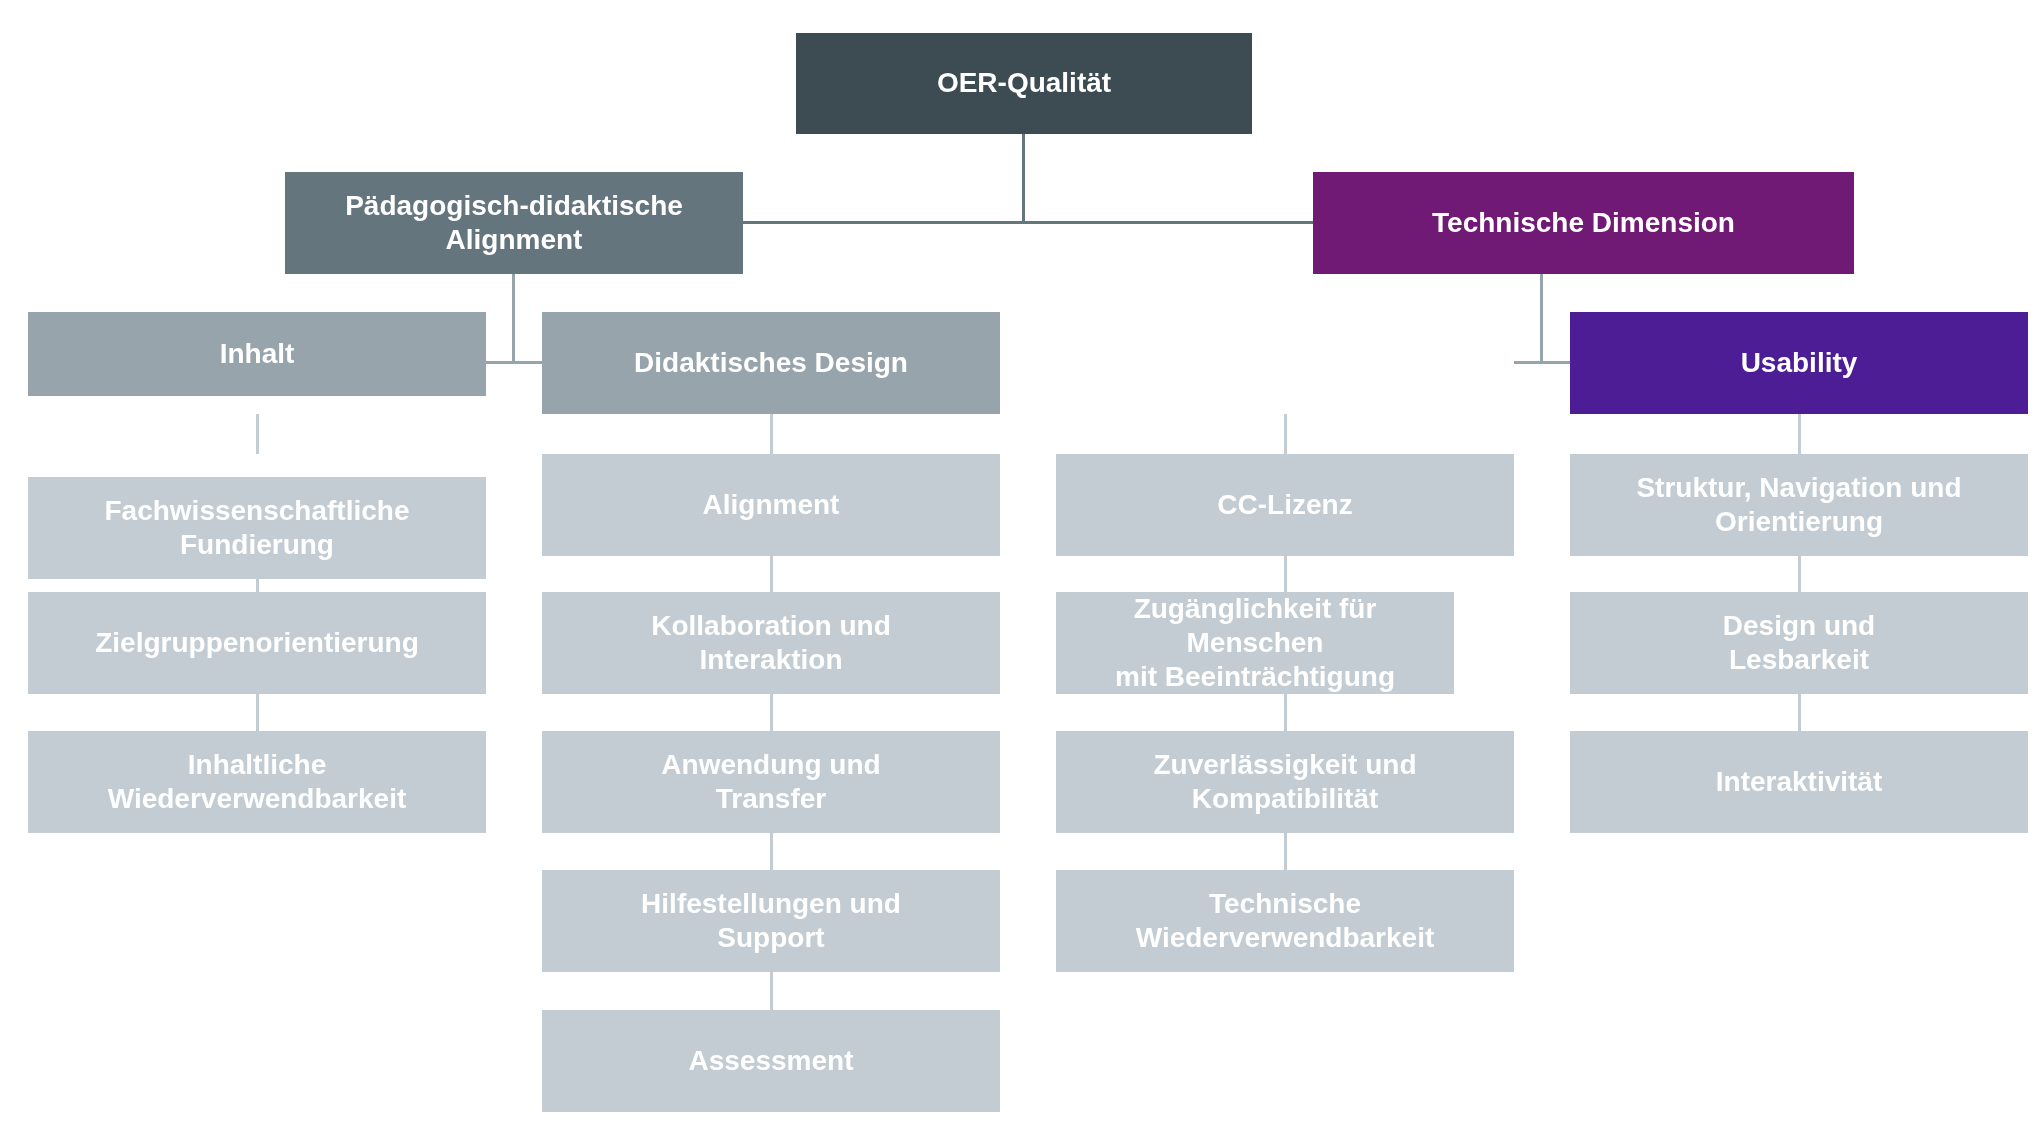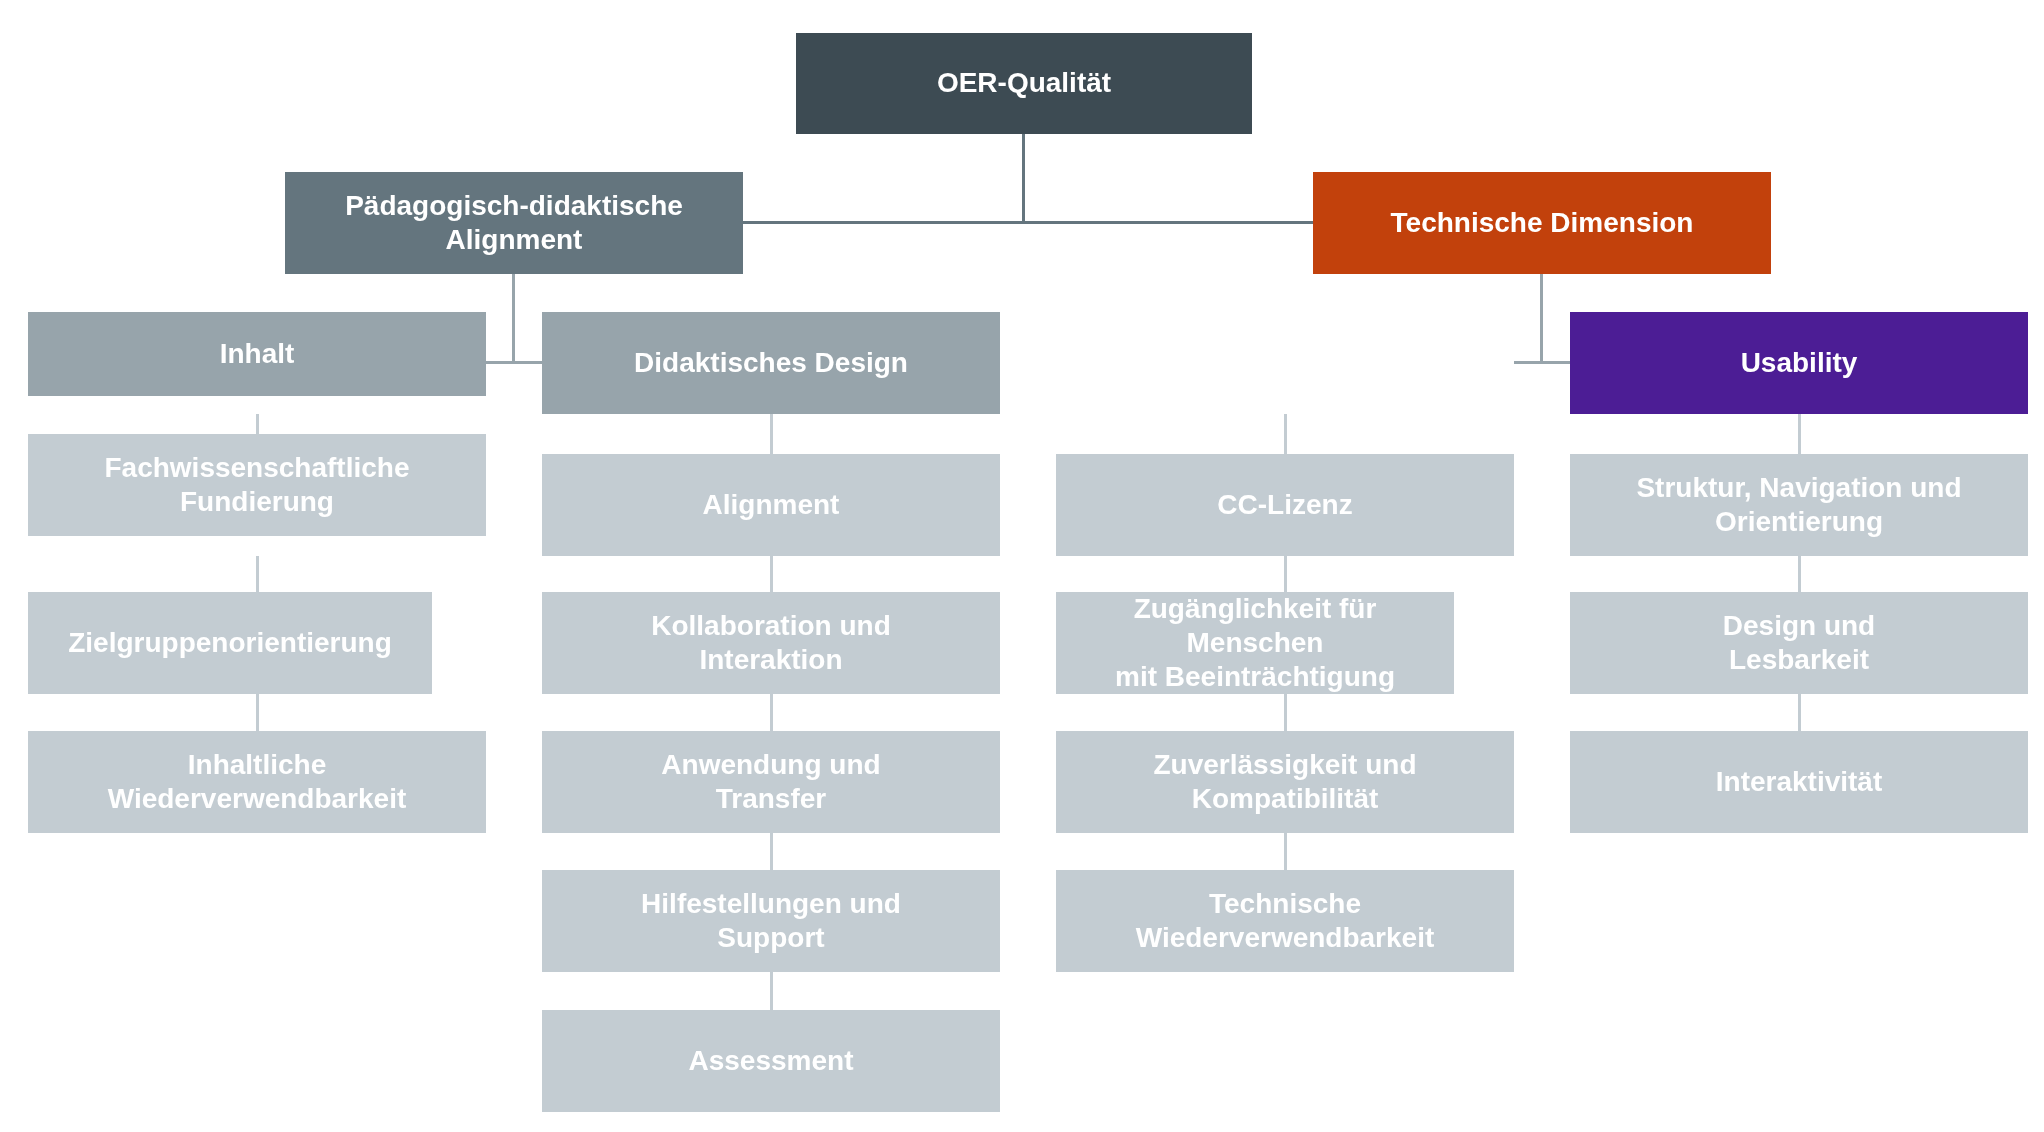--- a/index.html
+++ b/index.html
@@ -29,21 +29,21 @@
 
 <div class="canvas">
 
   <div class="box" style="left: 796px; top: 33px; width: 456px; height: 101px; background: rgb(61, 75, 83);">OER-Qualität</div>
 
   <div class="conn" style="left: 1022px; top: 134px; width: 3px; height: 90px; background: rgb(100, 117, 126);"></div>
   <div class="conn" style="left: 743px; top: 221px; width: 570px; height: 3px; background: rgb(100, 117, 126);"></div>
 
   <div class="box" style="left: 285px; top: 172px; width: 458px; height: 102px; background: rgb(100, 117, 126);">Pädagogisch-didaktische
 Alignment</div>
-  <div class="box" style="left: 1313px; top: 172px; width: 458px; height: 102px; background: #c2410c;">Technische Dimension</div>
+  <div class="box" style="left: 1313px; top: 172px; width: 541px; height: 102px; background: #701a75;">Technische Dimension</div>
 
   <div class="conn" style="left: 512px; top: 274px; width: 3px; height: 90px; background: rgb(151, 164, 171);"></div>
   <div class="conn" style="left: 486px; top: 361px; width: 56px; height: 3px; background: rgb(151, 164, 171);"></div>
 
   <div class="conn" style="left: 1540px; top: 274px; width: 3px; height: 90px; background: rgb(151, 164, 171);"></div>
   <div class="conn" style="left: 1514px; top: 361px; width: 56px; height: 3px; background: rgb(151, 164, 171);"></div>
 
   <div class="box" style="left: 28px; top: 312px; width: 458px; height: 84px; background: rgb(151, 164, 171);">Inhalt</div>
   <div class="box" style="left: 542px; top: 312px; width: 458px; height: 102px; background: rgb(151, 164, 171);">Didaktisches Design</div>
   <div class="box" style="left: 1570px; top: 312px; width: 458px; height: 102px; background: #4c1d95;">Usability</div>
@@ -60,23 +60,23 @@
 
   <div class="conn" style="left: 1284px; top: 414px; width: 3px; height: 40px; background: rgb(195, 204, 210);"></div>
   <div class="conn" style="left: 1284px; top: 556px; width: 3px; height: 36px; background: rgb(195, 204, 210);"></div>
   <div class="conn" style="left: 1284px; top: 694px; width: 3px; height: 37px; background: rgb(195, 204, 210);"></div>
   <div class="conn" style="left: 1284px; top: 833px; width: 3px; height: 37px; background: rgb(195, 204, 210);"></div>
 
   <div class="conn" style="left: 1798px; top: 414px; width: 3px; height: 40px; background: rgb(195, 204, 210);"></div>
   <div class="conn" style="left: 1798px; top: 556px; width: 3px; height: 36px; background: rgb(195, 204, 210);"></div>
   <div class="conn" style="left: 1798px; top: 694px; width: 3px; height: 37px; background: rgb(195, 204, 210);"></div>
 
-  <div class="box" style="left: 28px; top: 434px; width: 458px; height: 102px; background: rgb(195, 204, 210);">Fachwissenschaftliche
+  <div class="box" style="left: 28px; top: 477px; width: 458px; height: 102px; background: rgb(195, 204, 210);">Fachwissenschaftliche
 Fundierung</div>
-  <div class="box" style="left: 28px; top: 592px; width: 404px; height: 102px; background: rgb(195, 204, 210); text-align: center;">Zielgruppenorientierung</div>
+  <div class="box" style="left: 28px; top: 592px; width: 458px; height: 102px; background: rgb(195, 204, 210); text-align: center;">Zielgruppenorientierung</div>
   <div class="box" style="left: 28px; top: 731px; width: 458px; height: 102px; background: rgb(195, 204, 210);">Inhaltliche
 Wiederverwendbarkeit</div>
 
   <div class="box" style="left: 542px; top: 454px; width: 458px; height: 102px; background: rgb(195, 204, 210);">Alignment</div>
   <div class="box" style="left: 542px; top: 592px; width: 458px; height: 102px; background: rgb(195, 204, 210);">Kollaboration und
 Interaktion</div>
   <div class="box" style="left: 542px; top: 731px; width: 458px; height: 102px; background: rgb(195, 204, 210);">Anwendung und
 Transfer</div>
   <div class="box" style="left: 542px; top: 870px; width: 458px; height: 102px; background: rgb(195, 204, 210);">Hilfestellungen und
 Support</div>

